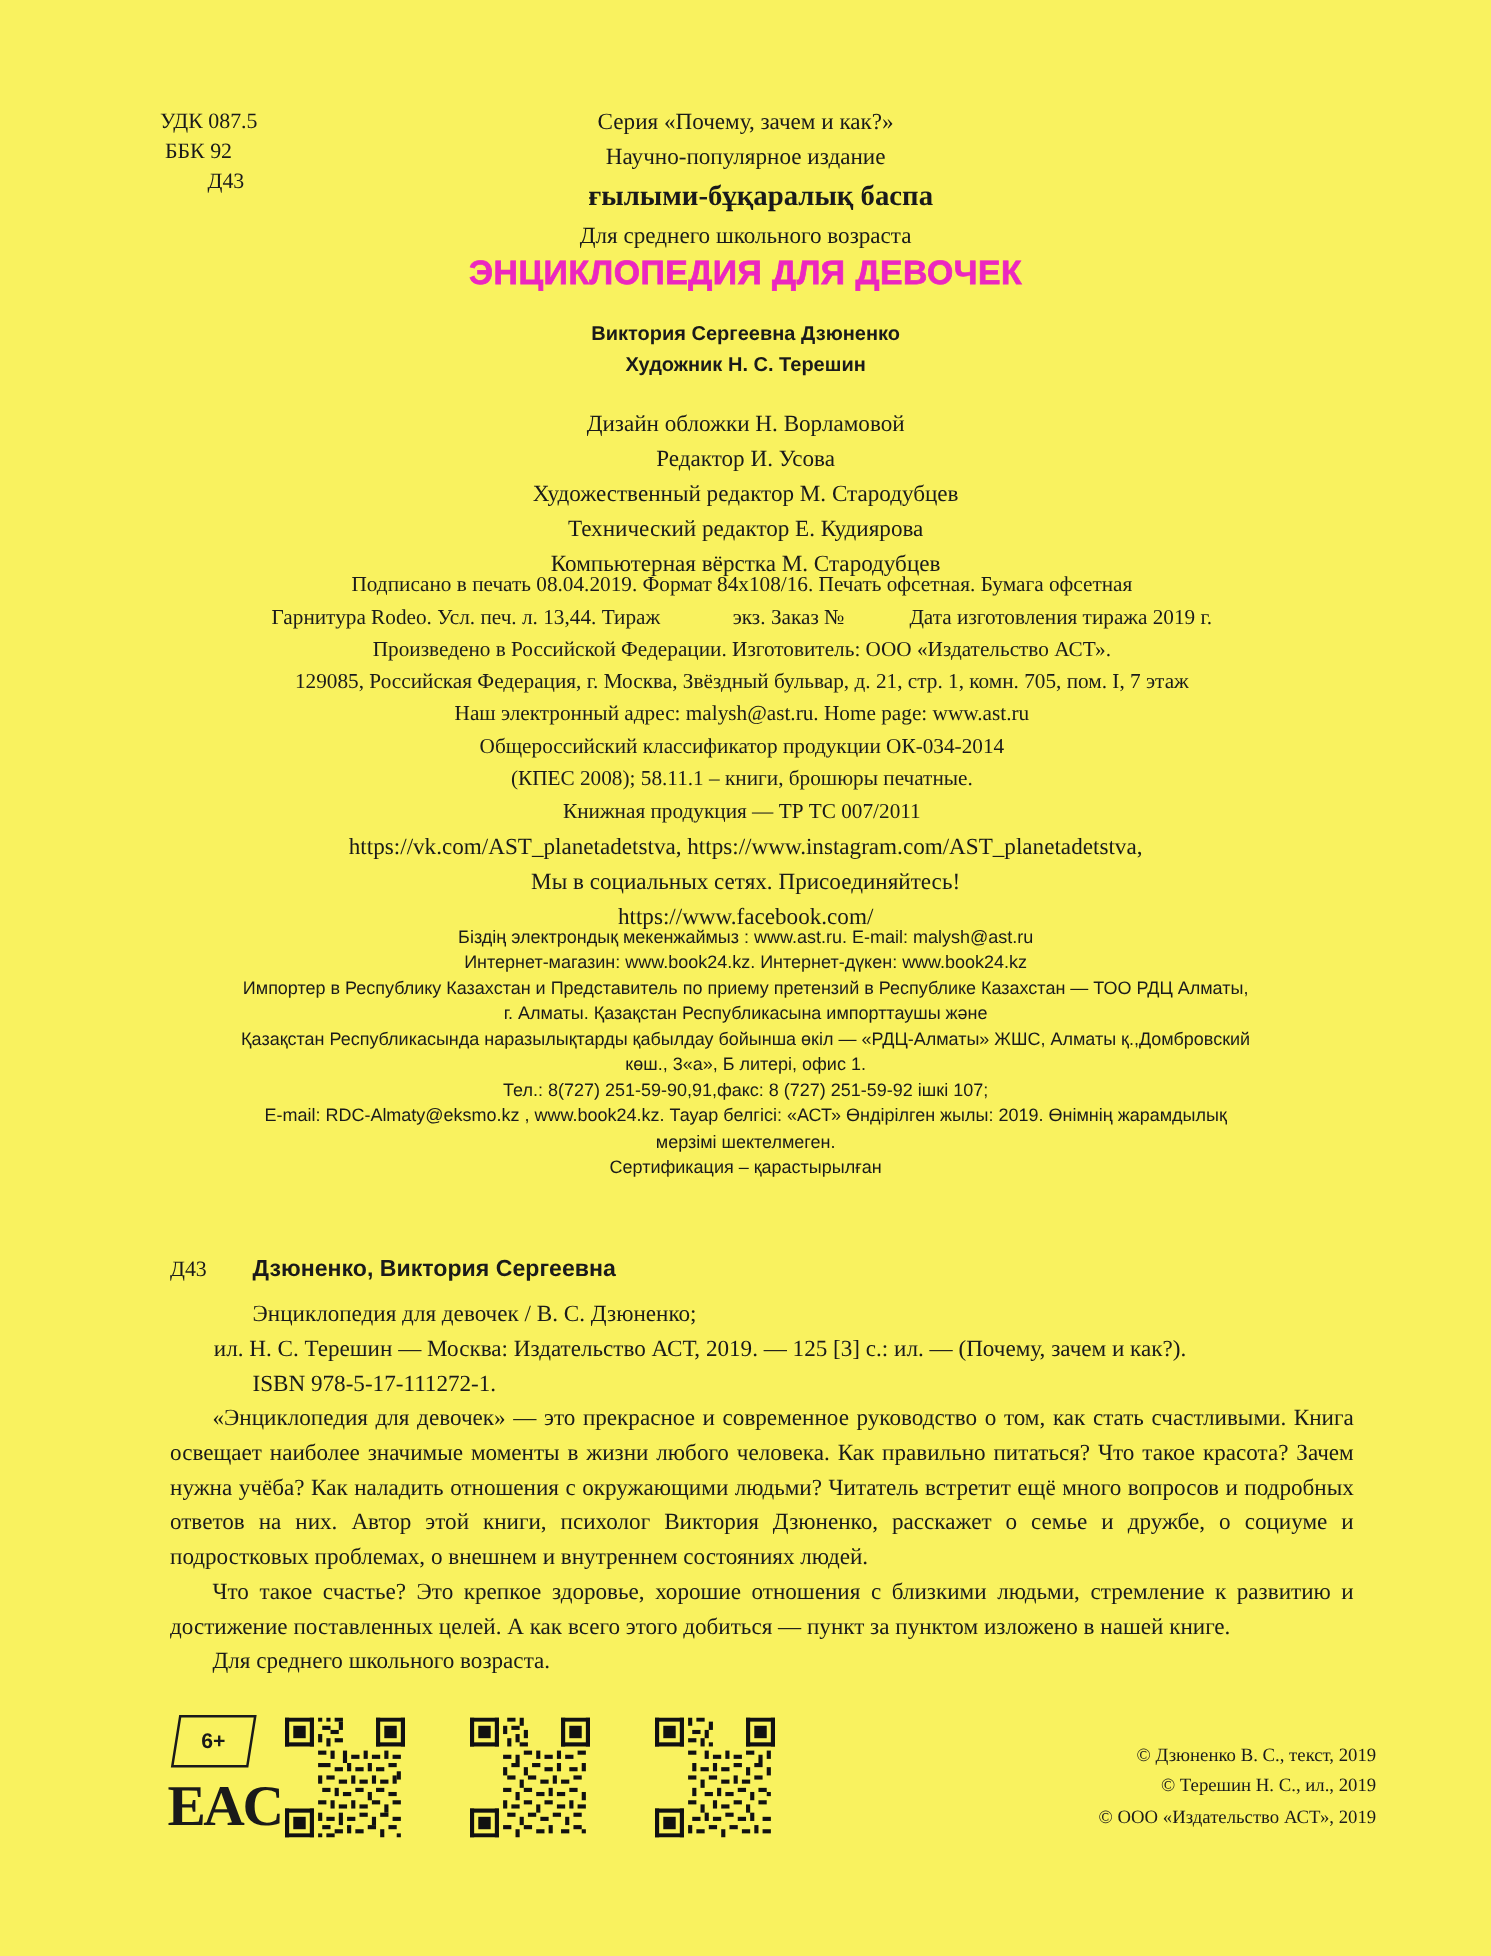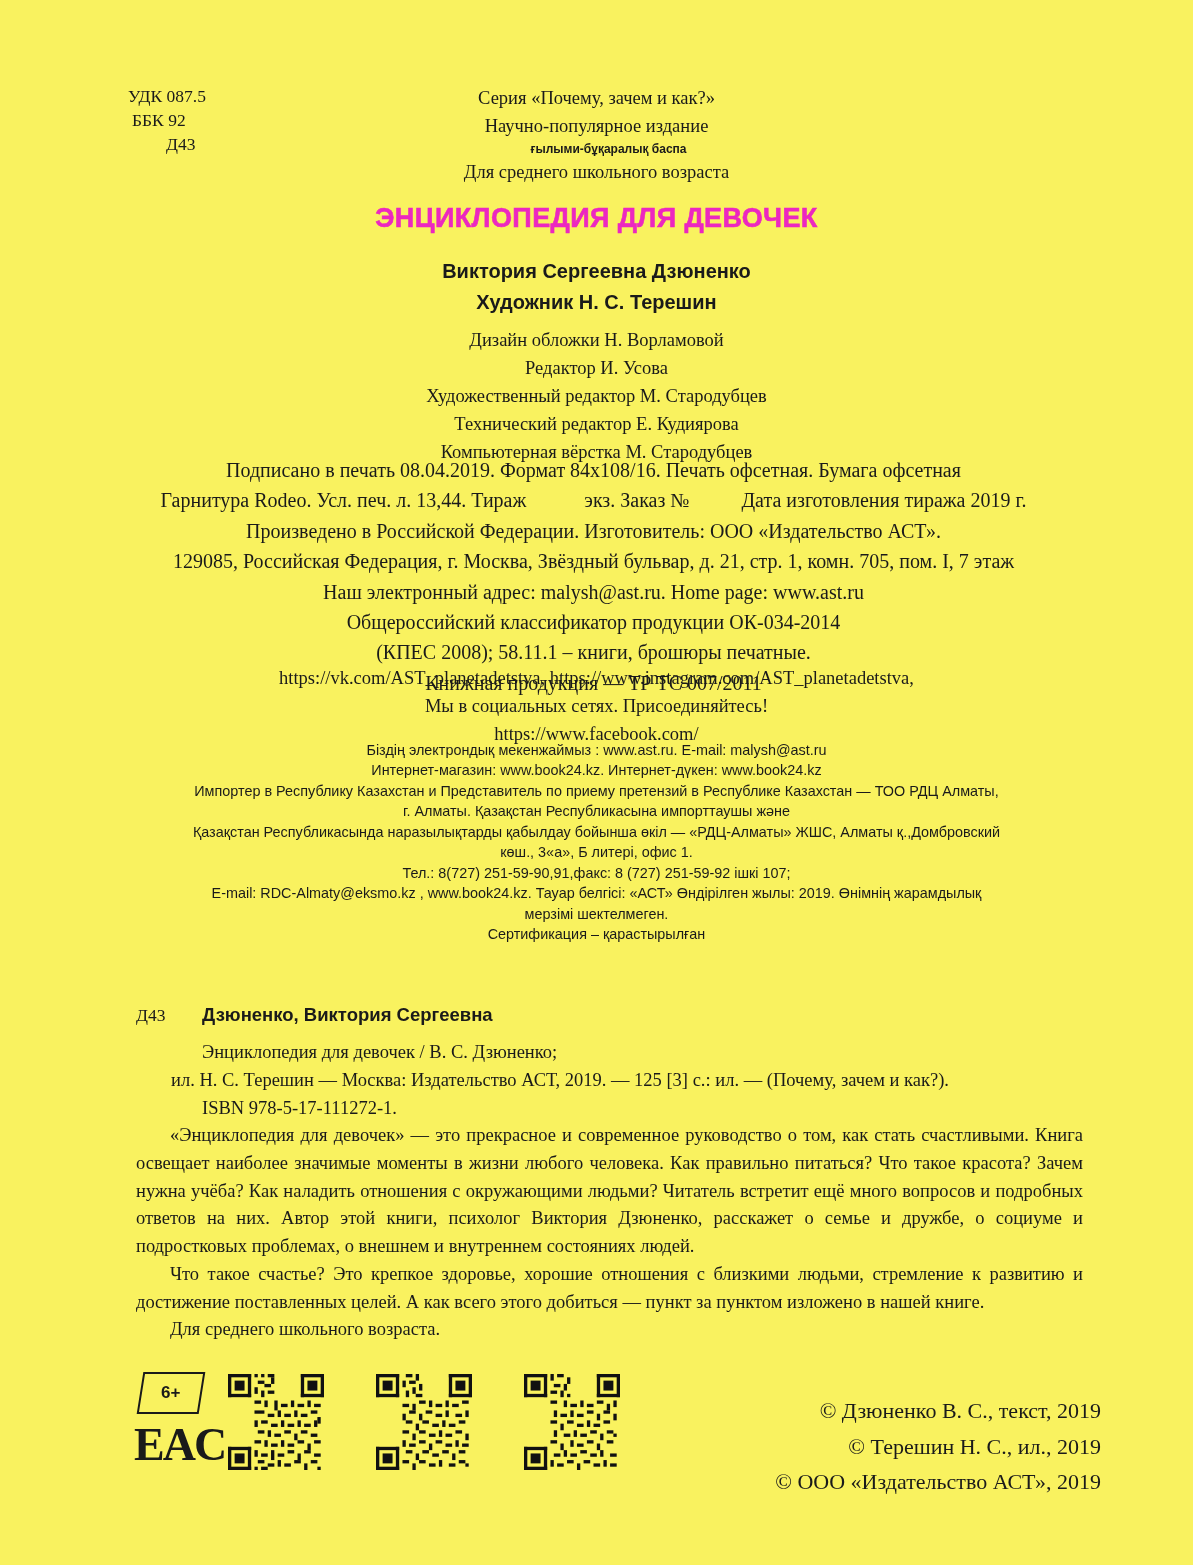--- a/index.html
+++ b/index.html
@@ -40,22 +40,22 @@
   .series {
     position: absolute;
     left: 0;
     right: 0;
     top: 84px;
     text-align: center;
     font-size: 18.5px;
     line-height: 1.52;
   }
   .series .kz {
-    font-family: Liberation Sans, sans-serif;
-    font-size: 12px;
+    font-family: Liberation Serif, serif;
+    font-size: 23px;
     font-weight: bold;
     padding-left: 24px;
   }
 
   .maintitle {
     position: absolute;
     left: 0;
     right: 0;
     top: 203px;
     text-align: center;
@@ -68,41 +68,41 @@
   }
 
   .author {
     position: absolute;
     left: 0;
     right: 0;
     top: 256px;
     text-align: center;
     font-family: "Liberation Sans", sans-serif;
     font-weight: bold;
-    font-size: 20px;
+    font-size: 16px;
     line-height: 1.55;
   }
 
   .credits {
     position: absolute;
     left: 0;
     right: 0;
     top: 326px;
     text-align: center;
     font-size: 18.5px;
     line-height: 1.52;
   }
 
   .imprint {
     position: absolute;
     left: 0;
     right: 6px;
     top: 455px;
     text-align: center;
-    font-size: 20px;
+    font-size: 17px;
     line-height: 1.52;
   }
   .imprint .gap-a { display: inline-block; width: 58px; }
   .imprint .gap-b { display: inline-block; width: 52px; }
 
   .social {
     position: absolute;
     left: 0;
     right: 0;
     top: 664px;
@@ -204,21 +204,21 @@
     width: 96px;
     height: 96px;
     image-rendering: pixelated;
   }
 
   .copyright {
     position: absolute;
     right: 92px;
     top: 1393px;
     text-align: right;
-    font-size: 22px;
+    font-size: 15px;
     line-height: 1.62;
   }
 </style>
 </head>
 <body>
 
 <div class="page">
 
   <div class="udk">
     <div class="l1">УДК 087.5</div>

